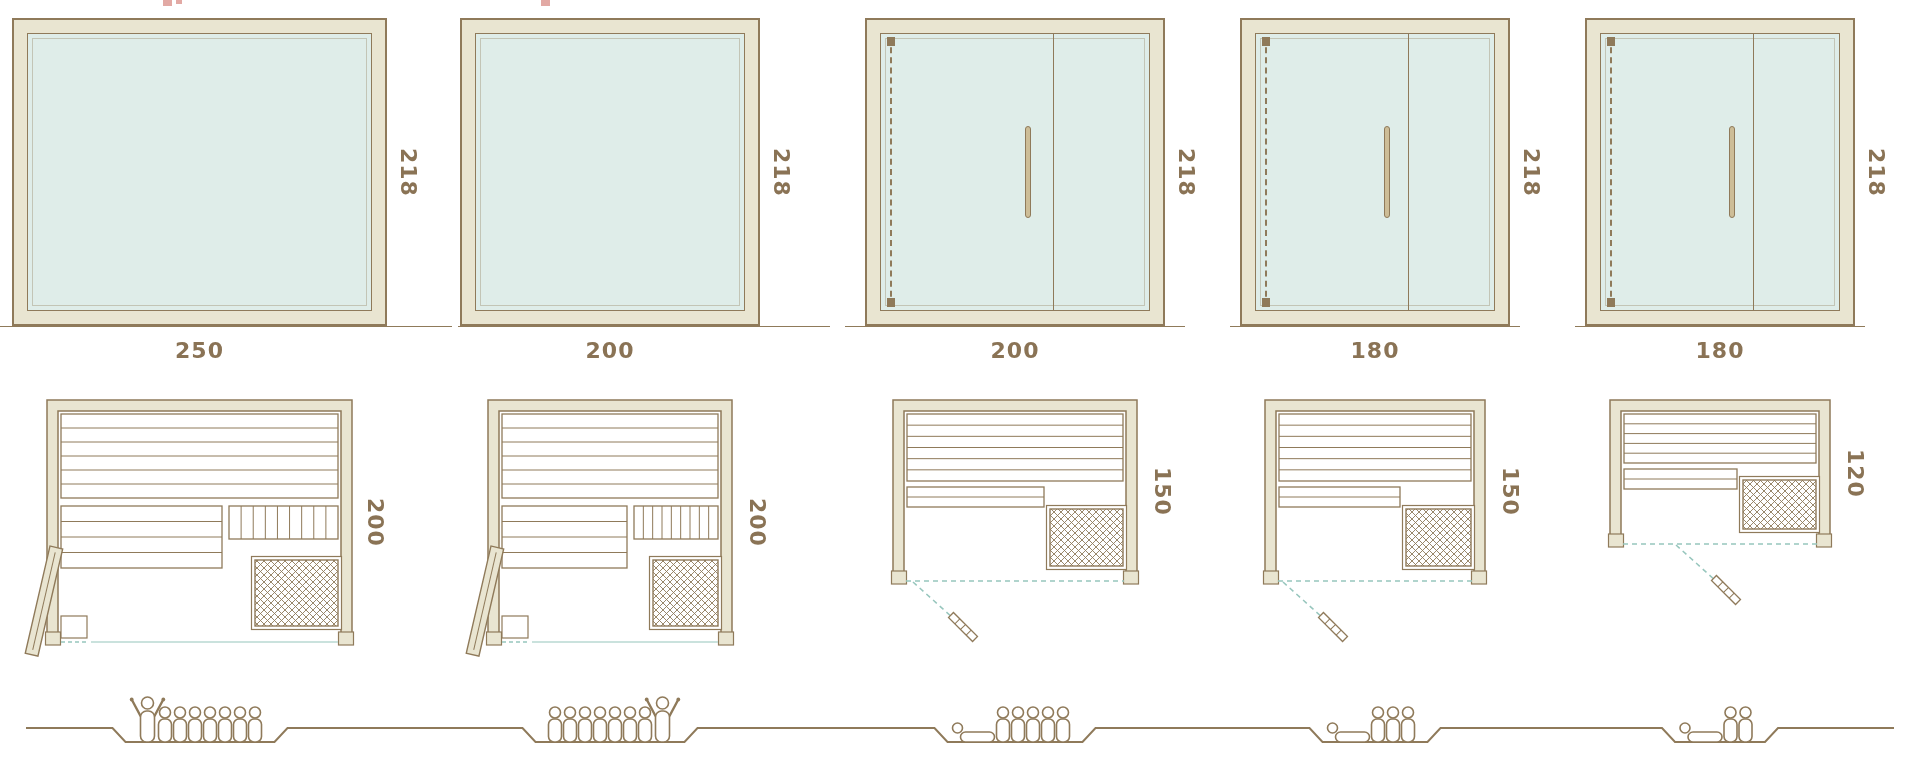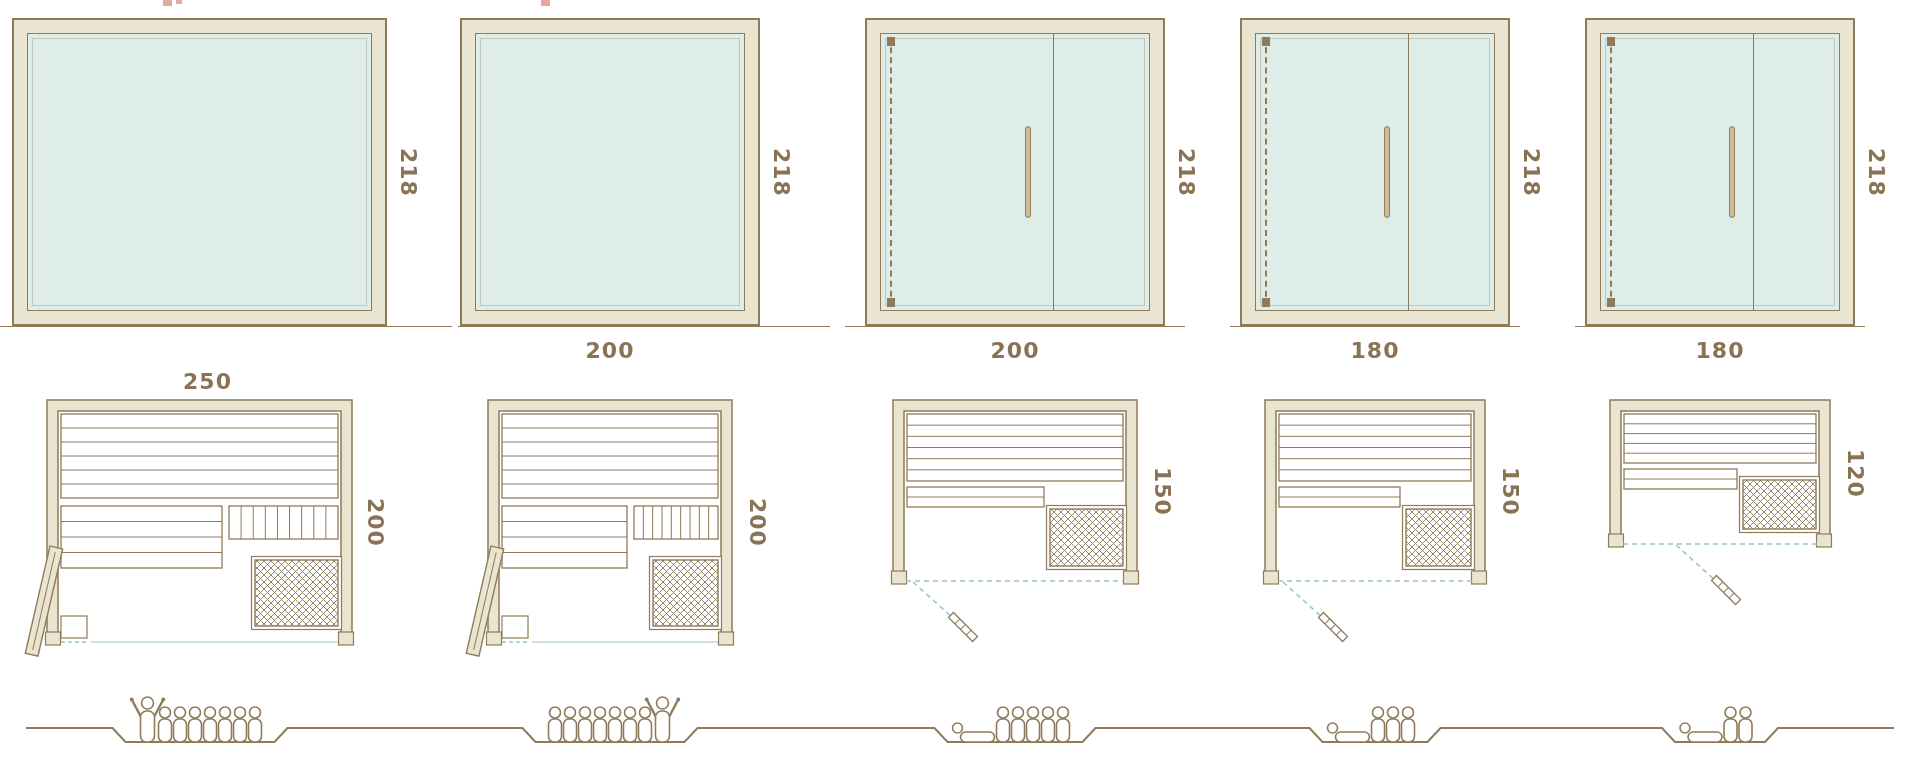--- a/index.html
+++ b/index.html
@@ -40,21 +40,21 @@
   <div class="crop-mark" style="left:163px;width:9px;"></div>
   <div class="crop-mark" style="left:176px;width:6px;height:4px;"></div>
   <div class="crop-mark" style="left:541px;width:9px;"></div>
 
   
   <div class="unit">
     <div class="elevation" style="left:12px;width:375px;">
       <div class="glass"></div>
     </div>
     <div class="baseline" style="left:0;width:452px;"></div>
-    <div class="dim dim-w" style="left:20px;width:375px;margin-top:31px;">250</div>
+    <div class="dim dim-w" style="left:12px;width:375px;">250</div>
     <div class="dim dim-v" style="left:387px;top:158px;">218</div>
     <svg class="plan" style="left:17px;top:398px;" width="366" height="312">
         <defs>
           <pattern id="hatch0" width="7" height="7" patternUnits="userSpaceOnUse">
             <path d="M0,0 L7,7 M7,0 L0,7" stroke="#8f7a5a" stroke-width="0.9"></path>
           </pattern>
         </defs>
         <g transform="translate(30,2)">
           <path d="M0,0 H305 V244 H294 V11 H11 V244 H0 Z" fill="#e9e5d1" stroke="#8f7a5a" stroke-width="1.5"></path>
           <rect x="-1.5" y="232" width="15" height="13" fill="#e9e5d1" stroke="#8f7a5a" stroke-width="1.2"></rect>

